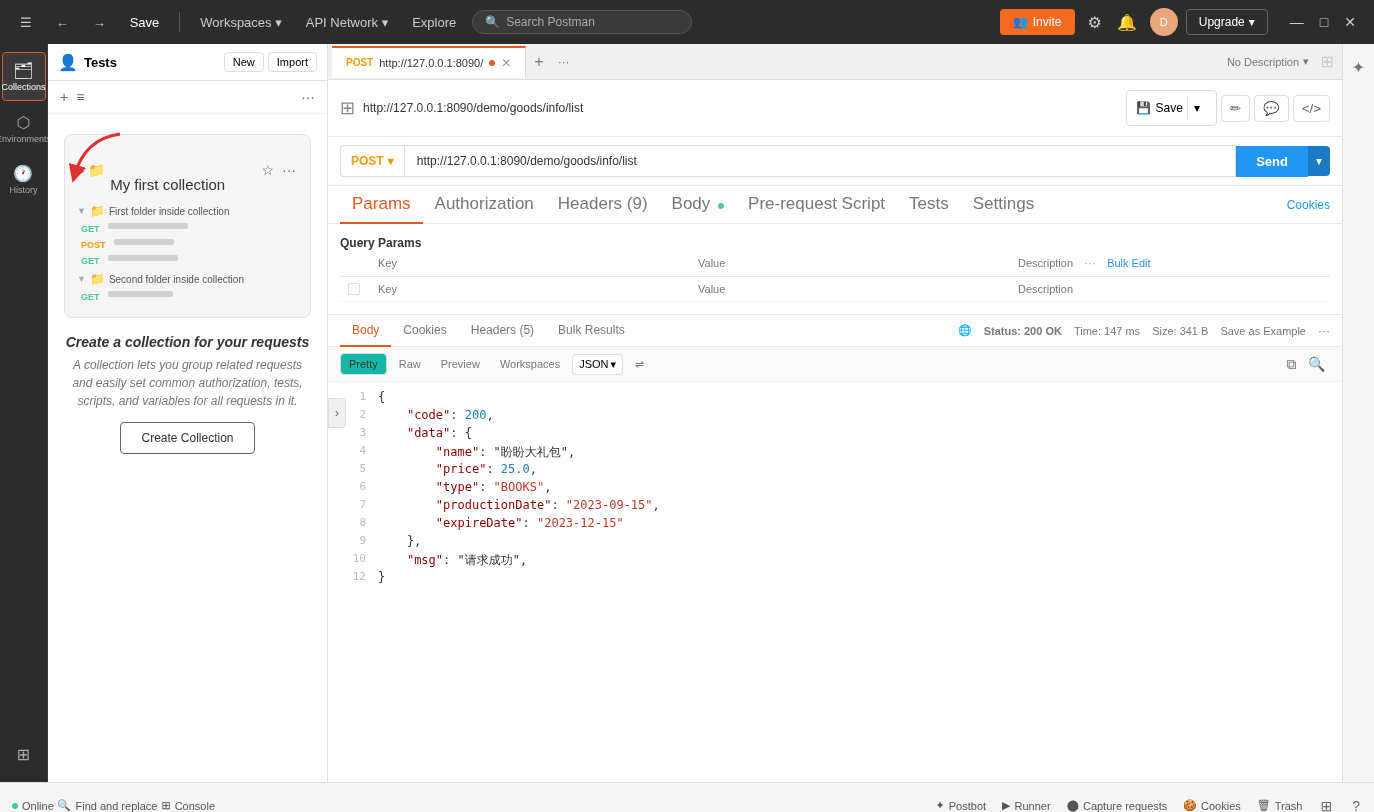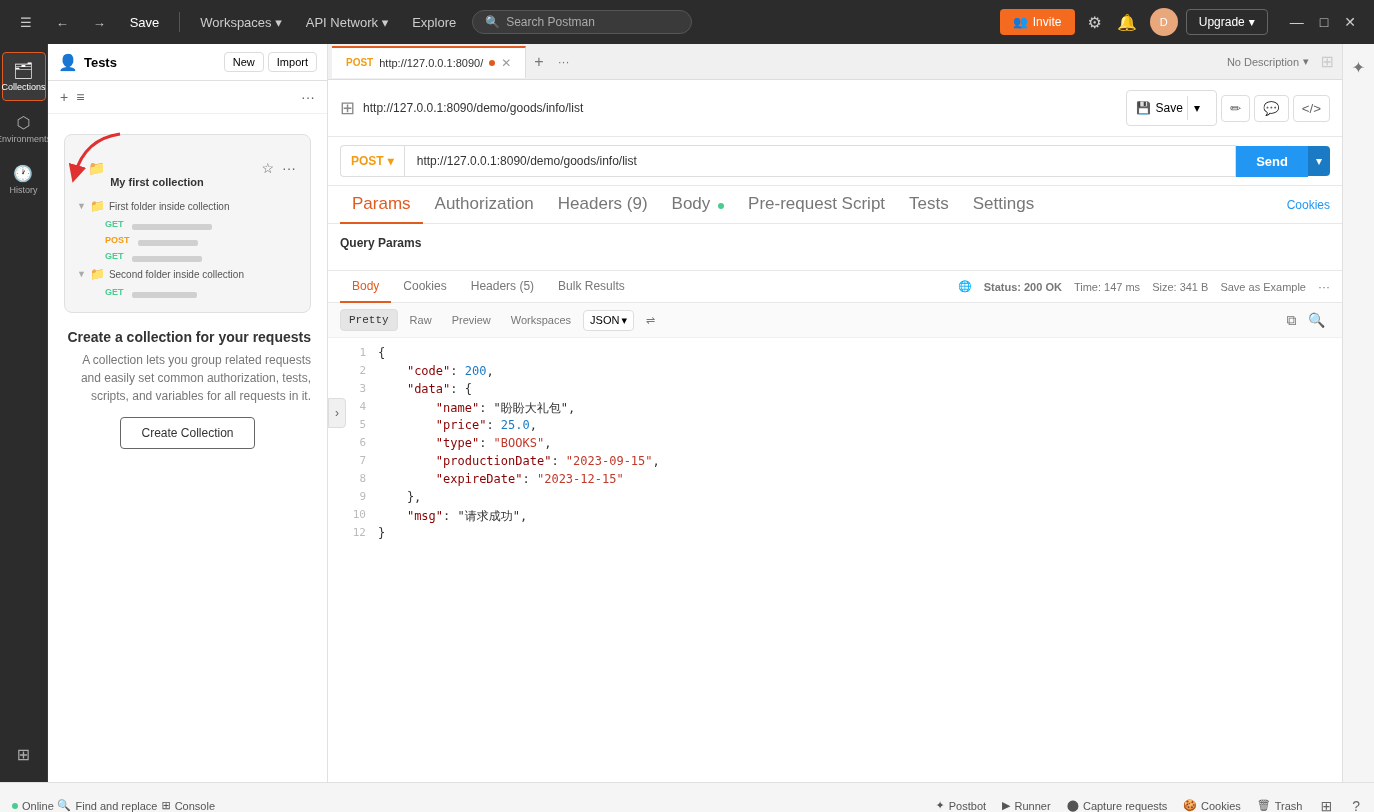--- a/index.html
+++ b/index.html
@@ -73,38 +73,38 @@
       flex: 1; display: flex; flex-direction: column; align-items: center;
       padding: 20px 16px;
     }
     .preview-card {
       background: #f5f5f5; border: 1px solid #e0e0e0; border-radius: 8px;
       width: 100%; padding: 12px; margin-bottom: 16px;
     }
     .preview-card-header {
       display: flex; align-items: center; justify-content: space-between; margin-bottom: 8px;
     }
-    .preview-card-title { font-size: 11px; font-weight: 700; color: #333; margin-top: 29px; }
+    .preview-card-title { font-size: 15px; font-weight: 400; color: #333; margin-top: 29px; }
     .preview-card-actions { display: flex; gap: 4px; }
     .preview-folder {
       display: flex; align-items: center; gap: 4px; padding: 3px 0;
       font-size: 10px; color: #555;
     }
     .preview-request {
-      margin-left: 24px; padding: 2px 0;
-      display: flex; align-items: flex-end; gap: 4px;
+      margin-left: 0; padding: 2px 0;
+      display: flex; align-items: flex-start; gap: 4px;
     }
     .method-badge {
       font-size: 9px; font-weight: 700; padding: 1px 4px; border-radius: 2px;
     }
     .method-get { color: #49cc90; }
     .method-post { color: #f39c12; }
     .req-bar { height: 6px; border-radius: 2px; background: #d0d0d0; }
 
-    .create-collection-text { text-align: right; margin-bottom: 12px; }
+    .create-collection-text { text-align: center; margin-bottom: 12px; font-style: italic; }
     .create-collection-text h3 { font-size: 14px; font-weight: 700; margin-bottom: 6px; color: #333; }
     .create-collection-text p { font-size: 12px; color: #777; line-height: 1.5; }
 
     .create-collection-btn {
       border: 1px solid #666; background: #fff; border-radius: 4px;
       padding: 8px 20px; font-size: 12px; cursor: pointer; color: #333;
     }
 
     
     .main-content { flex: 1; display: flex; flex-direction: column; background: #fff; }
@@ -179,21 +179,21 @@
     .req-tab {
       padding: 8px 12px; font-size: 17px; cursor: pointer; color: #777;
       border-bottom: 2px solid transparent; margin-bottom: -1px;
     }
     .req-tab.active { color: #e05b20; border-bottom-color: #e05b20; font-weight: 500; }
     .req-tab-right { margin-left: auto; }
     .req-tab-link { color: #2196f3; font-size: 12px; cursor: pointer; }
 
     
     .query-params-section { padding: 12px; }
-    .section-title { font-size: 12px; font-weight: 600; color: #333; margin-bottom: 8px; }
+    .section-title { font-size: 12px; font-weight: 600; color: #333; }
     .params-table { width: 100%; border-collapse: collapse; }
     .params-table th {
       text-align: left; padding: 6px 8px; font-size: 11px; color: #777;
       border-bottom: 1px solid #e8e8e8; font-weight: 500;
     }
     .params-table td {
       padding: 6px 8px; border-bottom: 1px solid #f5f5f5; font-size: 11px;
     }
     .params-table td:first-child { width: 30px; }
     .params-input {
@@ -226,21 +226,21 @@
 
     
     .response-body-toolbar {
       display: flex; align-items: center; padding: 6px 12px; gap: 4px;
       border-bottom: 1px solid #f0f0f0; background: #fafafa;
     }
     .resp-format-btn {
       background: none; border: none; padding: 4px 8px; font-size: 11px;
       cursor: pointer; color: #777; border-radius: 4px;
     }
-    .resp-format-btn.active { background: #e5e5e5; border: 1px solid #ddd; color: #333; font-weight: 500; font-family: Liberation Mono, monospace; }
+    .resp-format-btn.active { background: #14b8a6; border: 1px solid #ddd; color: #333; font-weight: 500; }
     .json-select {
       border: 1px solid #ddd; border-radius: 4px; padding: 3px 6px;
       font-size: 11px; background: #fff; cursor: pointer; display: flex; align-items: center; gap: 2px;
     }
     .resp-toolbar-right { margin-left: auto; display: flex; gap: 4px; }
     .resp-icon-btn { background: none; border: none; color: #777; cursor: pointer; font-size: 14px; padding: 2px 4px; }
 
     
     .code-view {
       flex: 1; overflow-y: auto; padding: 8px 0;
@@ -492,20 +492,44 @@
       <div class="req-tab">Pre-request Script</div>
       <div class="req-tab">Tests</div>
       <div class="req-tab">Settings</div>
       <div class="req-tab-right">
         <span class="req-tab-link">Cookies</span>
       </div>
     </div>
 
     <div class="query-params-section">
       <div class="section-title">Query Params</div>
+      <table class="params-table">
+        <thead>
+          <tr>
+            <th style="width:20px;"></th>
+            <th>Key</th>
+            <th>Value</th>
+            <th>
+              <span>Description</span>
+              <span style="margin-left:8px;" class="more-icon">···</span>
+              <span style="margin-left:8px;" class="bulk-edit-link">Bulk Edit</span>
+            </th>
+          </tr>
+        </thead>
+        <tbody>
+          <tr>
+            <td>
+                <div class="checkbox"></div>
+              </td>
+            <td><input class="params-input" type="text" placeholder="Key" style=""></td>
+            <td><input class="params-input" type="text" placeholder="Value" style=""></td>
+            <td><input class="params-input" type="text" placeholder="Description" style=""></td>
+          </tr>
+        </tbody>
+      </table>
     </div>
 
     <div class="response-section">
 
       <div class="response-tabs">
         <div class="response-tab active">Body</div>
         <div class="response-tab">Cookies</div>
         <div class="response-tab">Headers (5)</div>
         <div class="response-tab">Bulk Results</div>
         <div class="response-meta">

